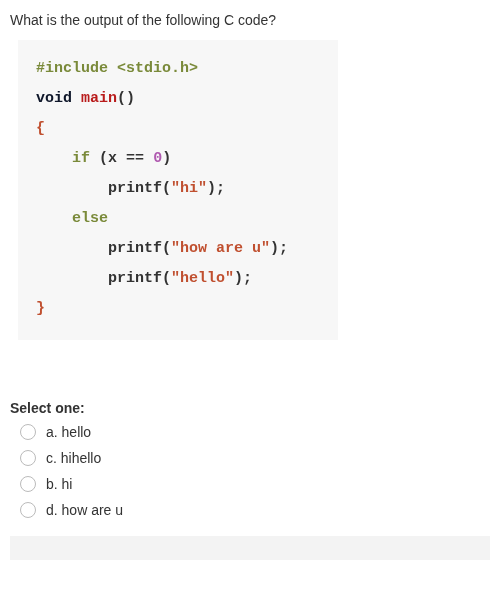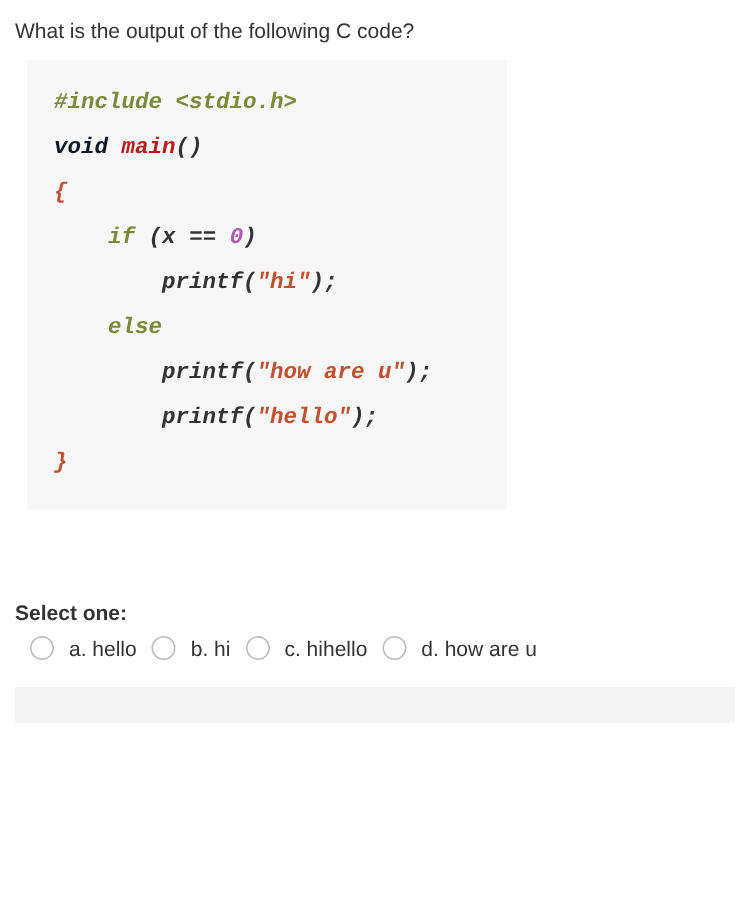--- a/index.html
+++ b/index.html
@@ -18,41 +18,41 @@
     .code-block {
       background: #f7f7f7;
       padding: 14px 18px 16px 18px;
       margin: 0 6px 0 8px;
       font-family: "Courier New", Courier, monospace;
       font-size: 15px;
       font-weight: bold;
       line-height: 2.0;
       width: 320px;
     }
-    .code-line { white-space: pre; font-style: italic; }
+    .code-line { white-space: pre; }
     .c-preproc { color: #7a8a3a; }
     .c-keyword { color: #7a8a3a; }
     .c-type   { color: #0f172a; }
     .c-func   { color: #b91c1c; }
     .c-ident  { color: #333; }
     .c-punc   { color: #333; }
     .c-brace  { color: #c05030; }
     .c-num    { color: #b05ab0; }
     .c-str    { color: #c05030; }
     .c-op     { color: #333; }
     .c-call   { color: #333; text-align: right; }
 
     .select-label {
       font-size: 14px;
       color: #333;
       margin-top: 60px;
       margin-bottom: 8px;
       font-weight: bold;
     }
-    .options { display: flex; flex-direction: row; gap: 10px; padding-left: 10px; }
+    .options { display: flex; flex-direction: column; gap: 10px; padding-left: 10px; }
     .option-row { display: flex; align-items: center; gap: 10px; }
     .radio {
       width: 16px; height: 16px; border-radius: 50%;
       border: 1.5px solid #bbb; background: #fff;
     }
     .option-label { font-size: 14px; color: #333; }
     .footer-bar {
       margin-top: 18px;
       height: 24px;
       background: #f3f3f3;
@@ -77,25 +77,25 @@
 
 <div class="select-label">Select one:</div>
 
 <div class="options" id="options-group">
     <div class="option-row">
       <div class="radio"></div>
       <span class="option-label">a. hello</span>
     </div>
     <div class="option-row">
       <div class="radio"></div>
-      <span class="option-label">b. hi</span>
+      <span class="option-label">c. hihello</span>
     </div>
     <div class="option-row">
       <div class="radio"></div>
-      <span class="option-label">c. hihello</span>
+      <span class="option-label">b. hi</span>
     </div>
     <div class="option-row">
       <div class="radio"></div>
       <span class="option-label">d. how are u</span>
     </div>
   </div>
 
 <div class="footer-bar"></div>
 
 </body></html>

